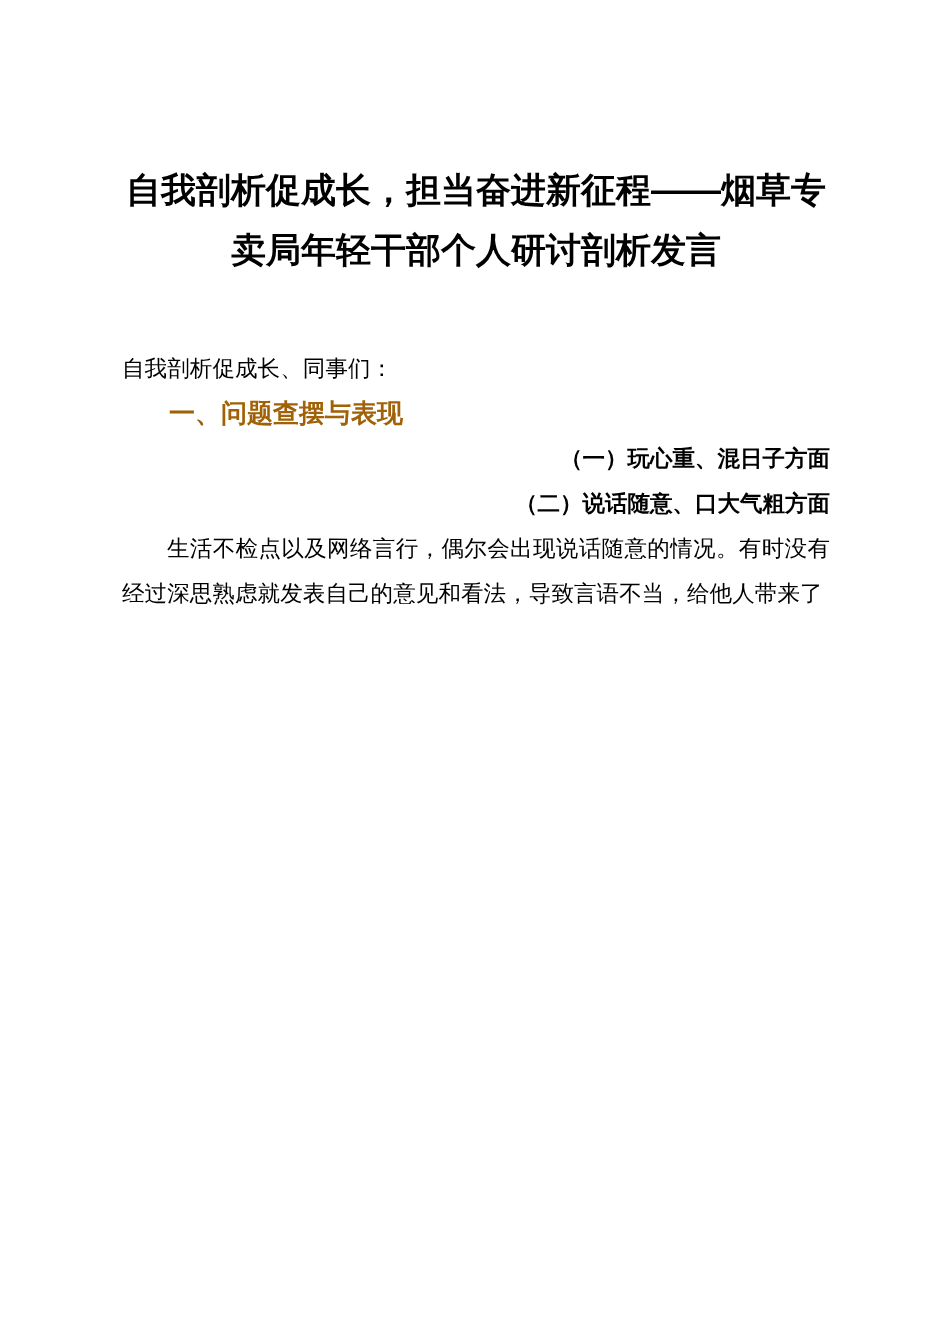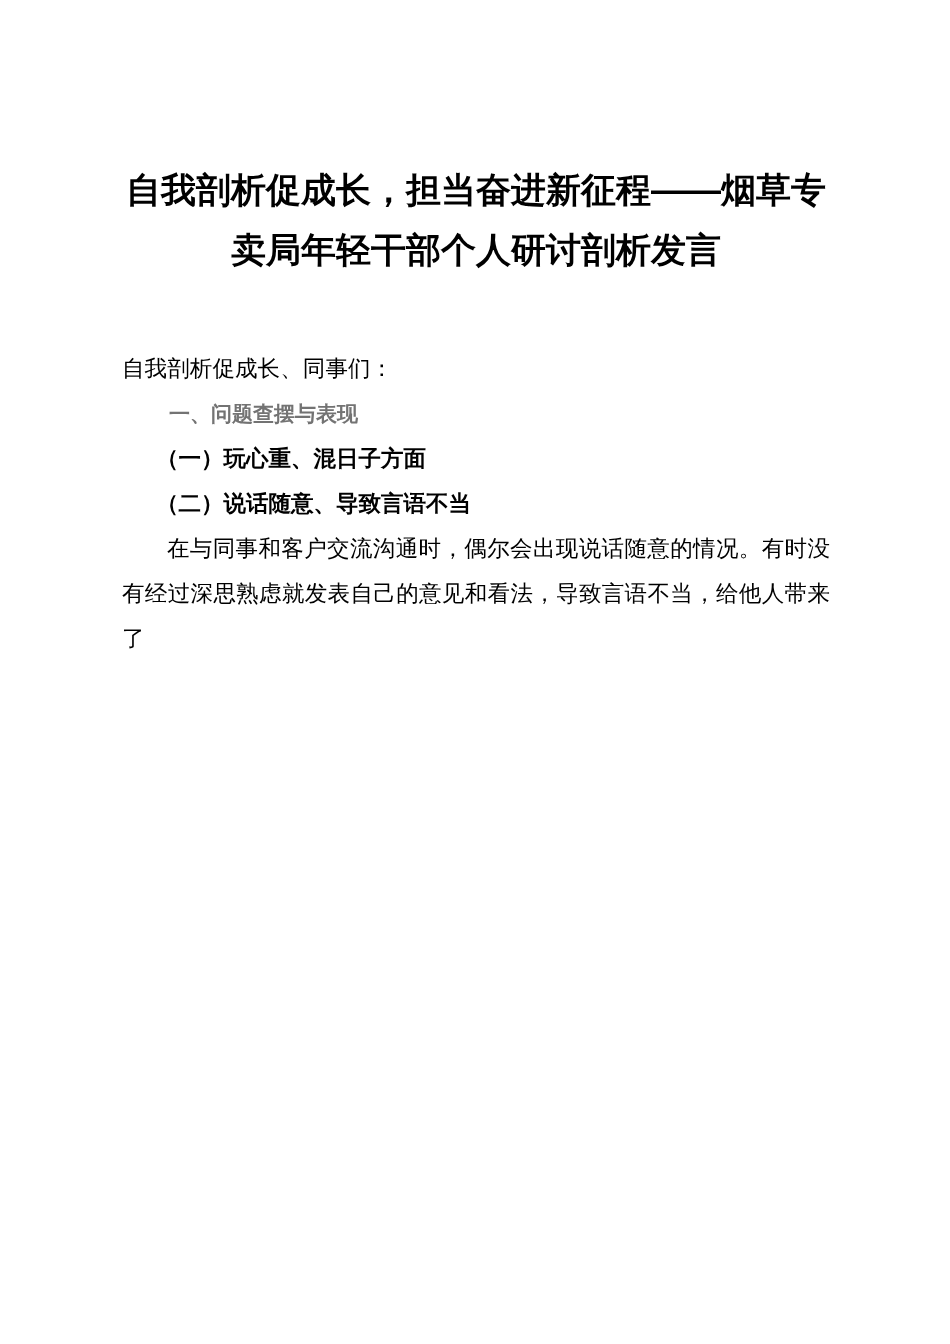--- a/index.html
+++ b/index.html
@@ -63,55 +63,55 @@
 
   
   .salutation {
     margin-top: 66px;
   }
 
   
   .section-heading {
     font-family: "Liberation Sans", "DejaVu Sans", sans-serif;
     font-weight: 700;
-    font-size: 21px;
+    font-size: 26px;
     line-height: 45px;
-    color: #737373;
+    color: #a16207;
     margin: 0;
     text-indent: 47px;
     text-align: left;
     word-break: break-all;
   }
 
   
   .sub-heading {
     font-family: "Liberation Serif", "DejaVu Serif", serif;
     font-size: 22.5px;
     line-height: 45px;
     color: #000000;
     margin: 0;
     text-indent: 34px;
-    text-align: left;
+    text-align: right;
     word-break: break-all;
   }
 </style>
 </head>
 <body>
 
 <div class="page">
   <div class="content">
 
     <h1 class="doc-title">自我剖析促成长，担当奋进新征程——烟草专卖局年轻干部个人研讨剖析发言</h1>
 
     <p class="para no-indent salutation">自我剖析促成长、同事们：</p>
 
 
     <h2 class="section-heading">一、问题查摆与表现</h2>
 
     <h3 class="sub-heading">（一）玩心重、混日子方面</h3>
 
 
-    <h3 class="sub-heading">（二）说话随意、导致言语不当</h3>
+    <h3 class="sub-heading">（二）说话随意、口大气粗方面</h3>
 
-    <p class="para indent-2">在与同事和客户交流沟通时，偶尔会出现说话随意的情况。有时没有经过深思熟虑就发表自己的意见和看法，导致言语不当，给他人带来了</p>
+    <p class="para indent-2">生活不检点以及网络言行，偶尔会出现说话随意的情况。有时没有经过深思熟虑就发表自己的意见和看法，导致言语不当，给他人带来了</p>
 
   </div>
 </div>
 
 </body></html>

